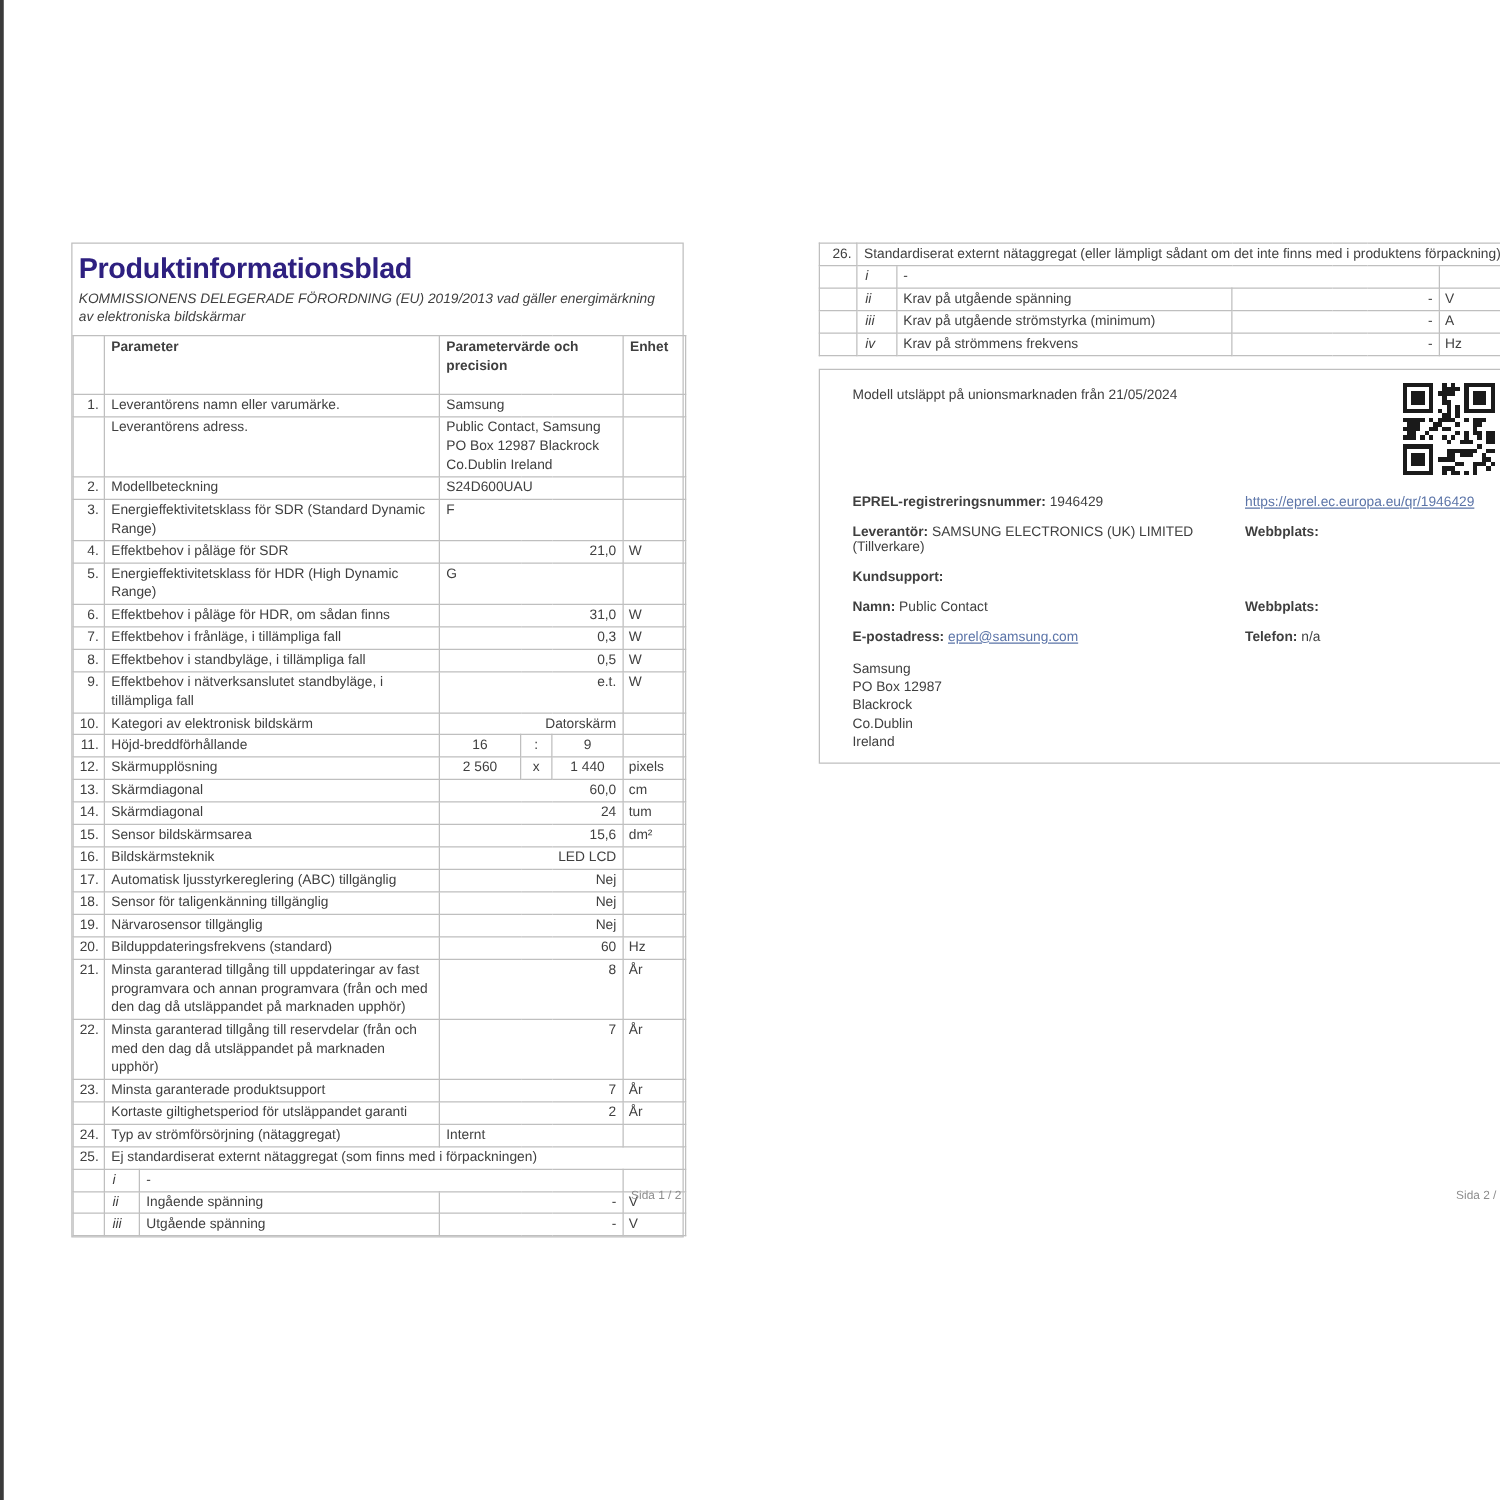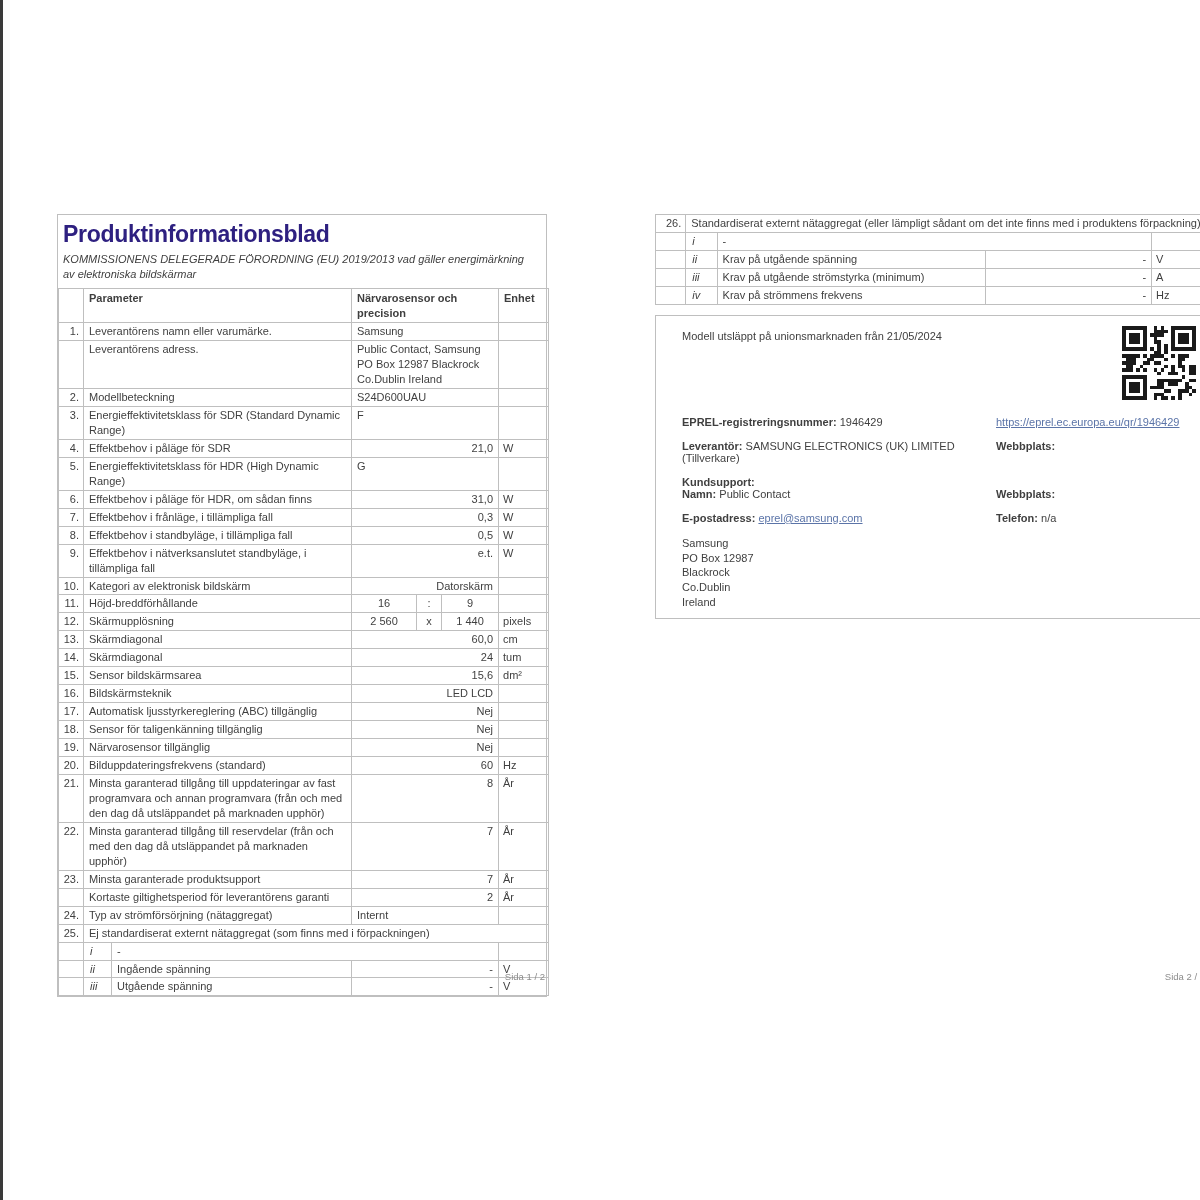--- a/index.html
+++ b/index.html
@@ -2,44 +2,44 @@
 <html><head>
 <meta charset="utf-8">
 <style>
   html,body{margin:0;padding:0;}
   body{
     width:1200px;height:1200px;position:relative;background:#ffffff;
     font-family:"Liberation Sans","DejaVu Sans",sans-serif;
     color:#3f3f3f;overflow:hidden;
   }
   .edge{position:absolute;left:0;top:0;width:3px;height:1200px;background:#3a3a3a;}
-  .page{position:absolute;top:214px;}
+  .page{position:absolute;top:194px;}
   .page-left{left:57px;width:490px;}
   .page-right{left:655px;width:552px;}
   .sheet{border:1px solid #bfbfbf;background:#fff;}
   .title-block{padding:5px 6px 7px 5px;}
   h1{margin:2px 0 5px 0;font-size:23px;line-height:1.1;color:#2e2080;font-weight:bold;letter-spacing:-0.3px;}
   .subtitle{font-size:11px;line-height:1.32;color:#3f3f3f;max-width:472px;font-style:italic;}
   table{width:100%;border-collapse:collapse;table-layout:fixed;font-size:11px;line-height:1.36;}
   td,th{border:1px solid #bfbfbf;padding:1px 5px;vertical-align:top;color:#3f3f3f;}
   th{text-align:left;font-weight:bold;}
   td.num{text-align:right;padding-right:4px;padding-left:1px;}
   td.roman{font-style:italic;text-align:left;padding-left:6px;}
   td.label{text-align:left;}
   td.val-left{text-align:left;white-space:pre-line;}
   td.val-right{text-align:right;}
   td.val-center{text-align:center;padding:1px 2px;}
   td.unit{text-align:left;padding-left:4px;}
-  .hdr th{padding-top:2px;padding-bottom:1px;}
+  .hdr th{padding-top:2px;padding-bottom:14px;}
   .page-footer{position:absolute;right:2px;top:757px;font-size:9.5px;color:#8c8c8c;}
   .infobox{border:1px solid #bfbfbf;margin-top:10px;padding:9px 26px;min-height:302px;font-size:11px;position:relative;box-sizing:border-box;}
   .modell-row{min-height:86px;padding-top:5px;}
   .qr{position:absolute;top:10px;right:10px;width:74px;height:74px;}
   .ib-grid{display:grid;grid-template-columns:1fr 184px;column-gap:8px;margin-bottom:12px;}
-  .ib-line{}
+  .ib-line{margin-bottom:12px;}
   .ib-label{font-weight:bold;}
   a.link{color:#5b74a8;text-decoration:underline;word-break:break-all;cursor:pointer;}
   .addr{line-height:1.34;}
   .mb0{margin-bottom:0;}
 </style>
 </head>
 <body>
 
 <div class="edge"></div>
 
@@ -56,21 +56,21 @@
           <col style="width:240px">
         <col style="width:65px">
           <col style="width:25px">
           <col style="width:57px">
         <col style="width:50px">
       </colgroup>
       <tbody id="tbody1">
           <tr class="hdr">
             <th class="num"></th>
             <th colspan="2" class="label">Parameter</th>
-            <th colspan="3" class="label">Närvarosensor och precision</th>
+            <th colspan="3" class="label">Parametervärde och precision</th>
             <th class="label">Enhet</th>
           </tr>
           <tr>
             <td class="num">1.</td>
             <td colspan="2" class="label">Leverantörens namn eller varumärke.</td>
             <td colspan="3" class="val-left">Samsung</td>
             <td class="unit"></td>
           </tr>
           <tr>
             <td class="num"></td>
@@ -211,21 +211,21 @@
             <td class="unit">År</td>
           </tr>
           <tr>
             <td class="num">23.</td>
             <td colspan="2" class="label">Minsta garanterade produktsupport</td>
             <td colspan="3" class="val-right">7</td>
             <td class="unit">År</td>
           </tr>
           <tr>
             <td class="num"></td>
-            <td colspan="2" class="label">Kortaste giltighetsperiod för leverantörens garanti</td>
+            <td colspan="2" class="label">Kortaste giltighetsperiod för utsläppandet garanti</td>
             <td colspan="3" class="val-right">2</td>
             <td class="unit">År</td>
           </tr>
           <tr>
             <td class="num">24.</td>
             <td colspan="2" class="label">Typ av strömförsörjning (nätaggregat)</td>
             <td colspan="3" class="val-left">Internt</td>
             <td class="unit"></td>
           </tr>
           <tr>

